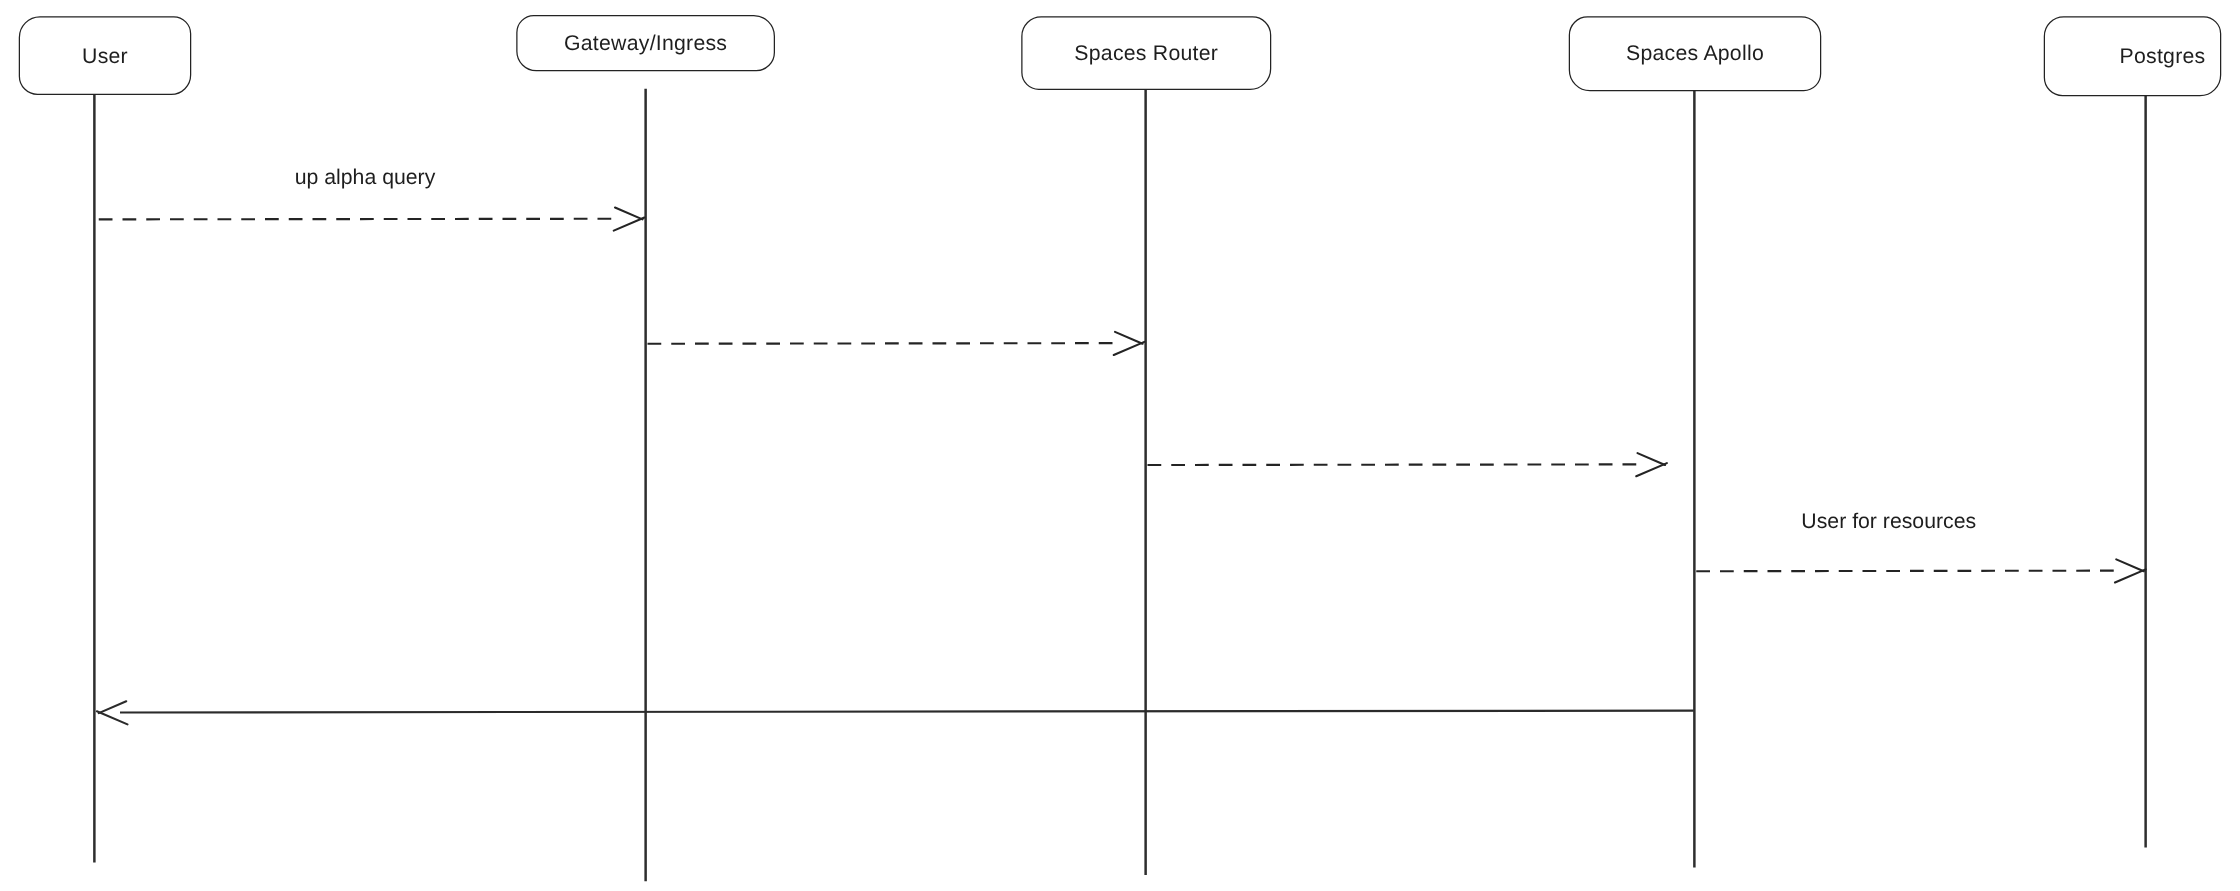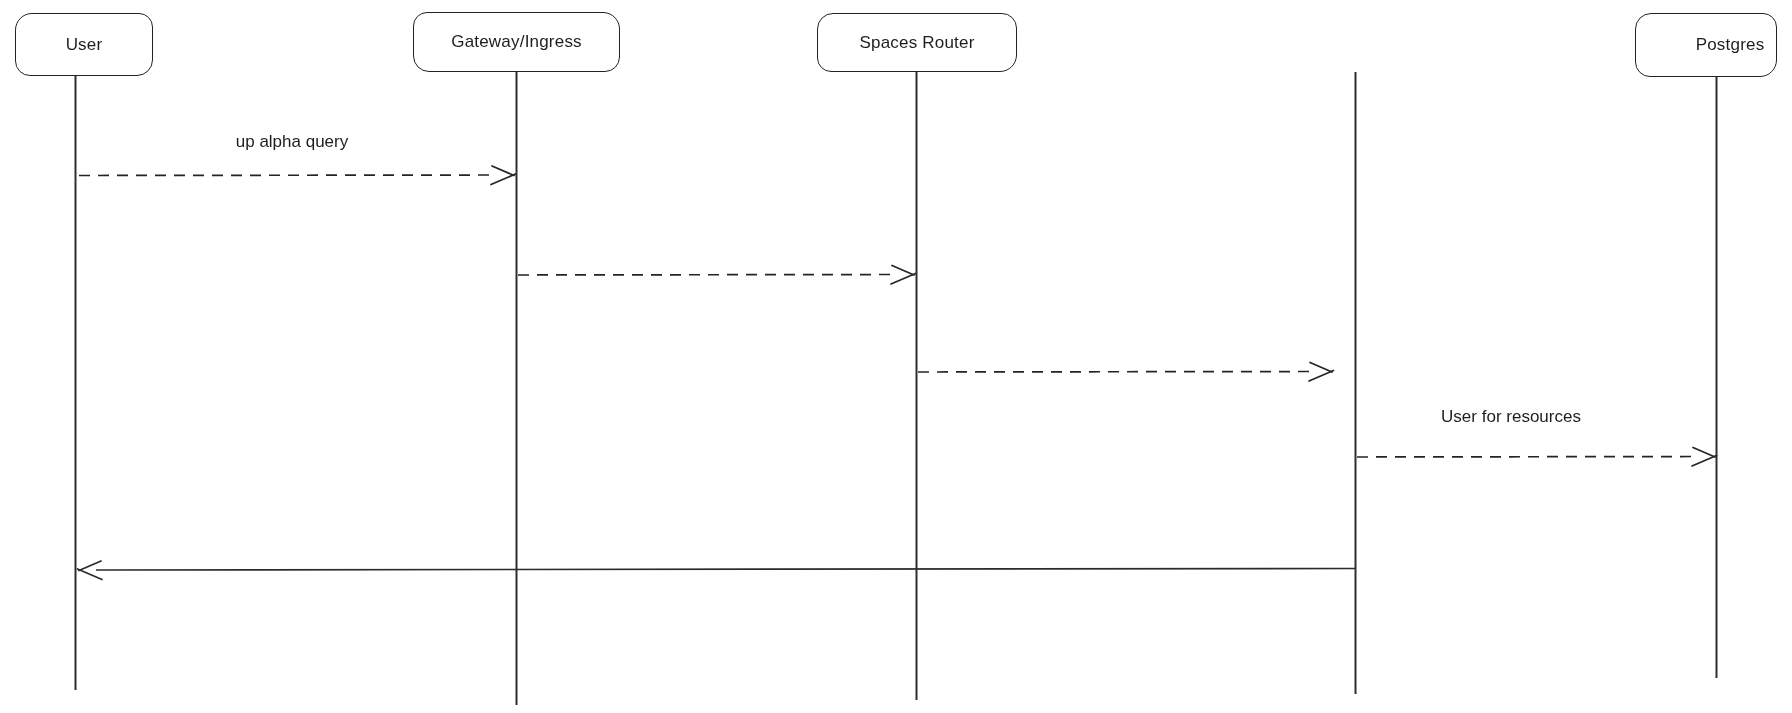--- a/index.html
+++ b/index.html
@@ -60,28 +60,31 @@
       <line x1="1355" y1="568.5" x2="96" y2="570"></line>
       <path d="M101 561 L79 570.5" stroke-linecap="round"></path>
       <path d="M102 579.5 L77.5 569" stroke-linecap="round"></path>
     </g>
   </svg>
 
   <div class="actor-box" style="left:15px;top:13px;width:138px;height:63px;border-radius:17px 14px 16px 15px;">
     <span>User</span>
   </div>
 
-  <div class="actor-box" style="left:413px;top:12px;width:207px;height:60px;border-radius:14px 17px 15px 16px;text-align:right;">
+  <div class="actor-box" style="left:413px;top:12px;width:207px;height:45px;border-radius:14px 17px 15px 16px;text-align:right;">
     <span>Gateway/Ingress</span>
   </div>
 
   <div class="actor-box" style="left:817px;top:13px;width:200px;height:59px;border-radius:16px 15px 17px 14px;">
     <span>Spaces Router</span>
   </div>
 
+  <div class="actor-box" style="left:1255px;top:13px;width:202px;height:60px;border-radius:15px 16px 14px 17px;">
+    <span>Spaces Apollo</span>
+  </div>
 
   <div class="actor-box" style="left:1635px;top:13px;width:142px;height:64px;border-radius:16px 14px 17px 15px;padding-left:48px;">
     <span>Postgres</span>
   </div>
 
   <div class="msg-label" style="left:260px;top:142px;margin-left:32px;">up alpha query</div>
 
   <div class="msg-label" style="left:1511px;top:417px;">User for resources</div>
 
 </div>

